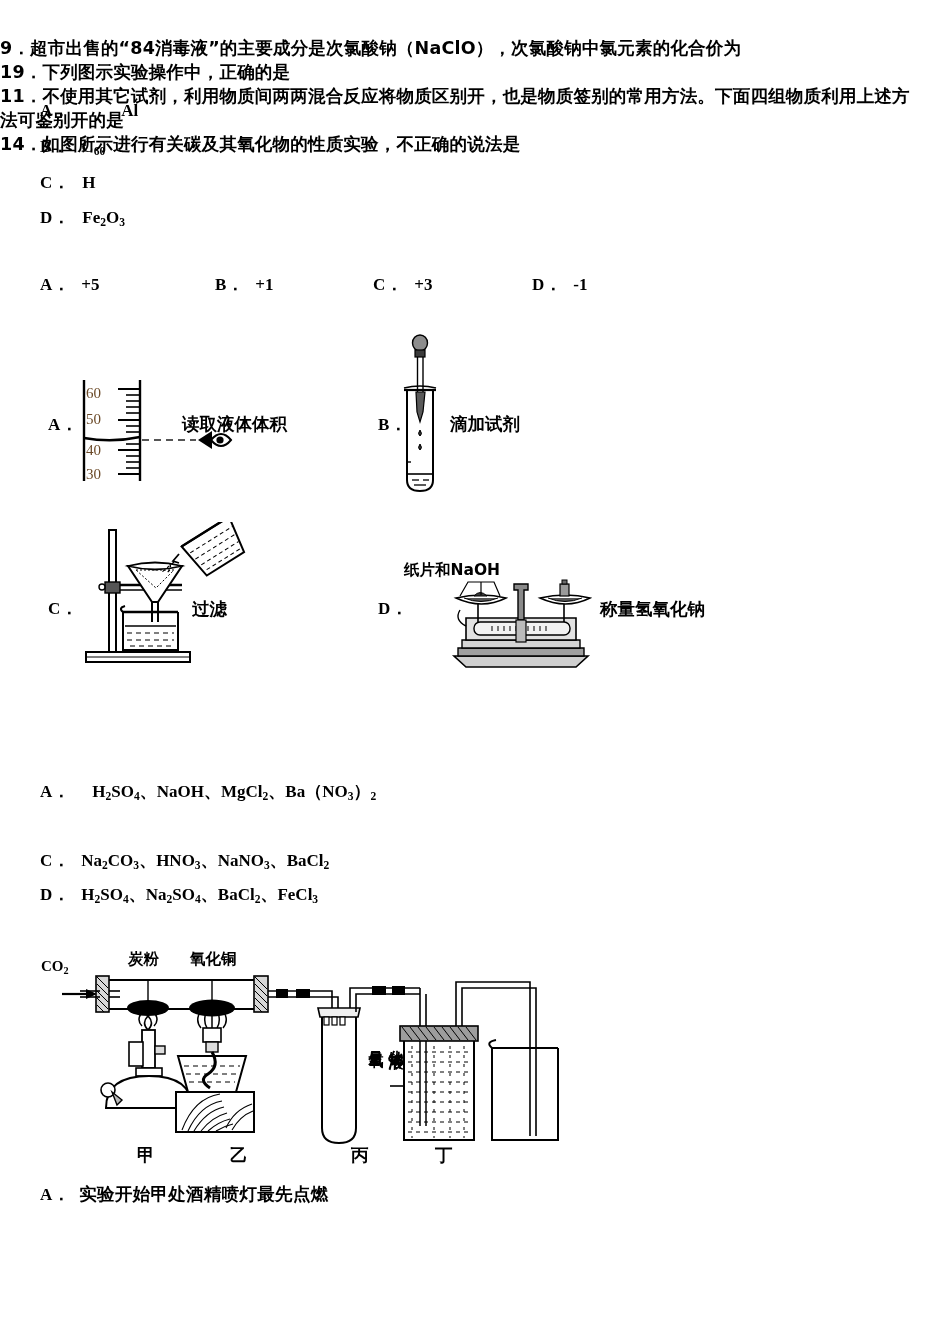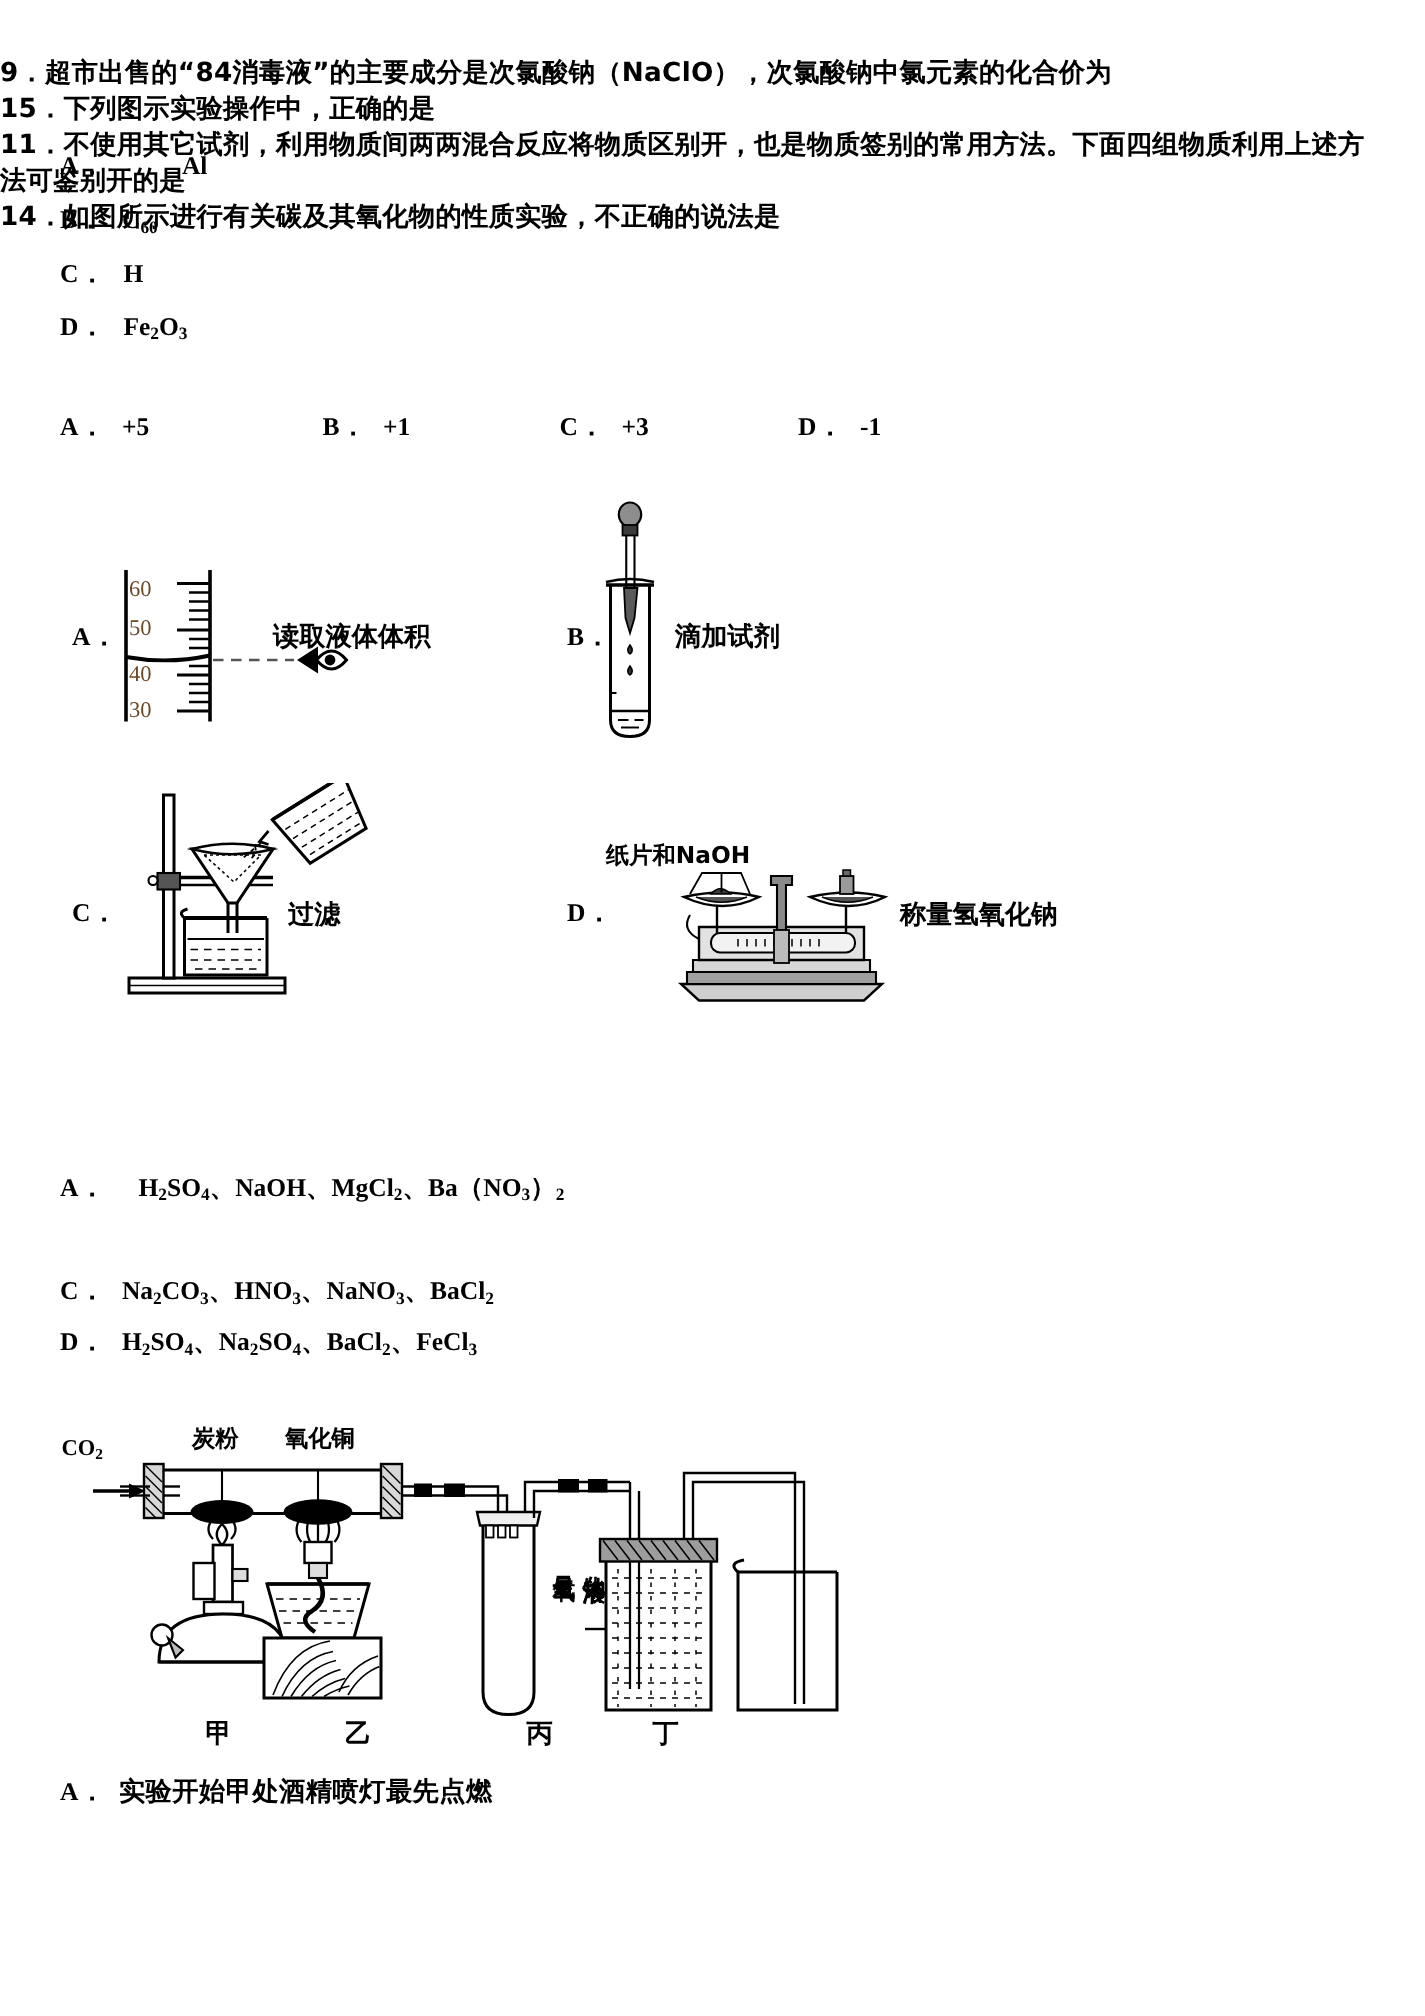--- a/index.html
+++ b/index.html
@@ -136,21 +136,21 @@
   <div class="simple-opt" style="left:373px; top:273px;">
     <span class="opt-label">C．</span>
     <span class="formula" style="margin-left:7px;">+3</span>
   </div>
   <div class="simple-opt" style="left:532px; top:273px;">
     <span class="opt-label">D．</span>
     <span class="formula" style="margin-left:7px;">-1</span>
   </div>
 
   <div class="qline" style="left:38px; top:308px;">
-    <span>15．</span><span>下列图示实验操作中，正确的是</span>
+    <span>19．</span><span>下列图示实验操作中，正确的是</span>
   </div>
 
   <div class="opt-label abs" style="left:48px; top:413px;">A．</div>
 
   <div class="dg" style="left:78px; top:378px;">
     <svg width="170" height="105" viewBox="0 0 170 105">
 
       <line x1="6" y1="2" x2="6" y2="103" stroke="#000" stroke-width="2.4"></line>
 
       <line x1="62" y1="2" x2="62" y2="103" stroke="#000" stroke-width="2.4"></line>

